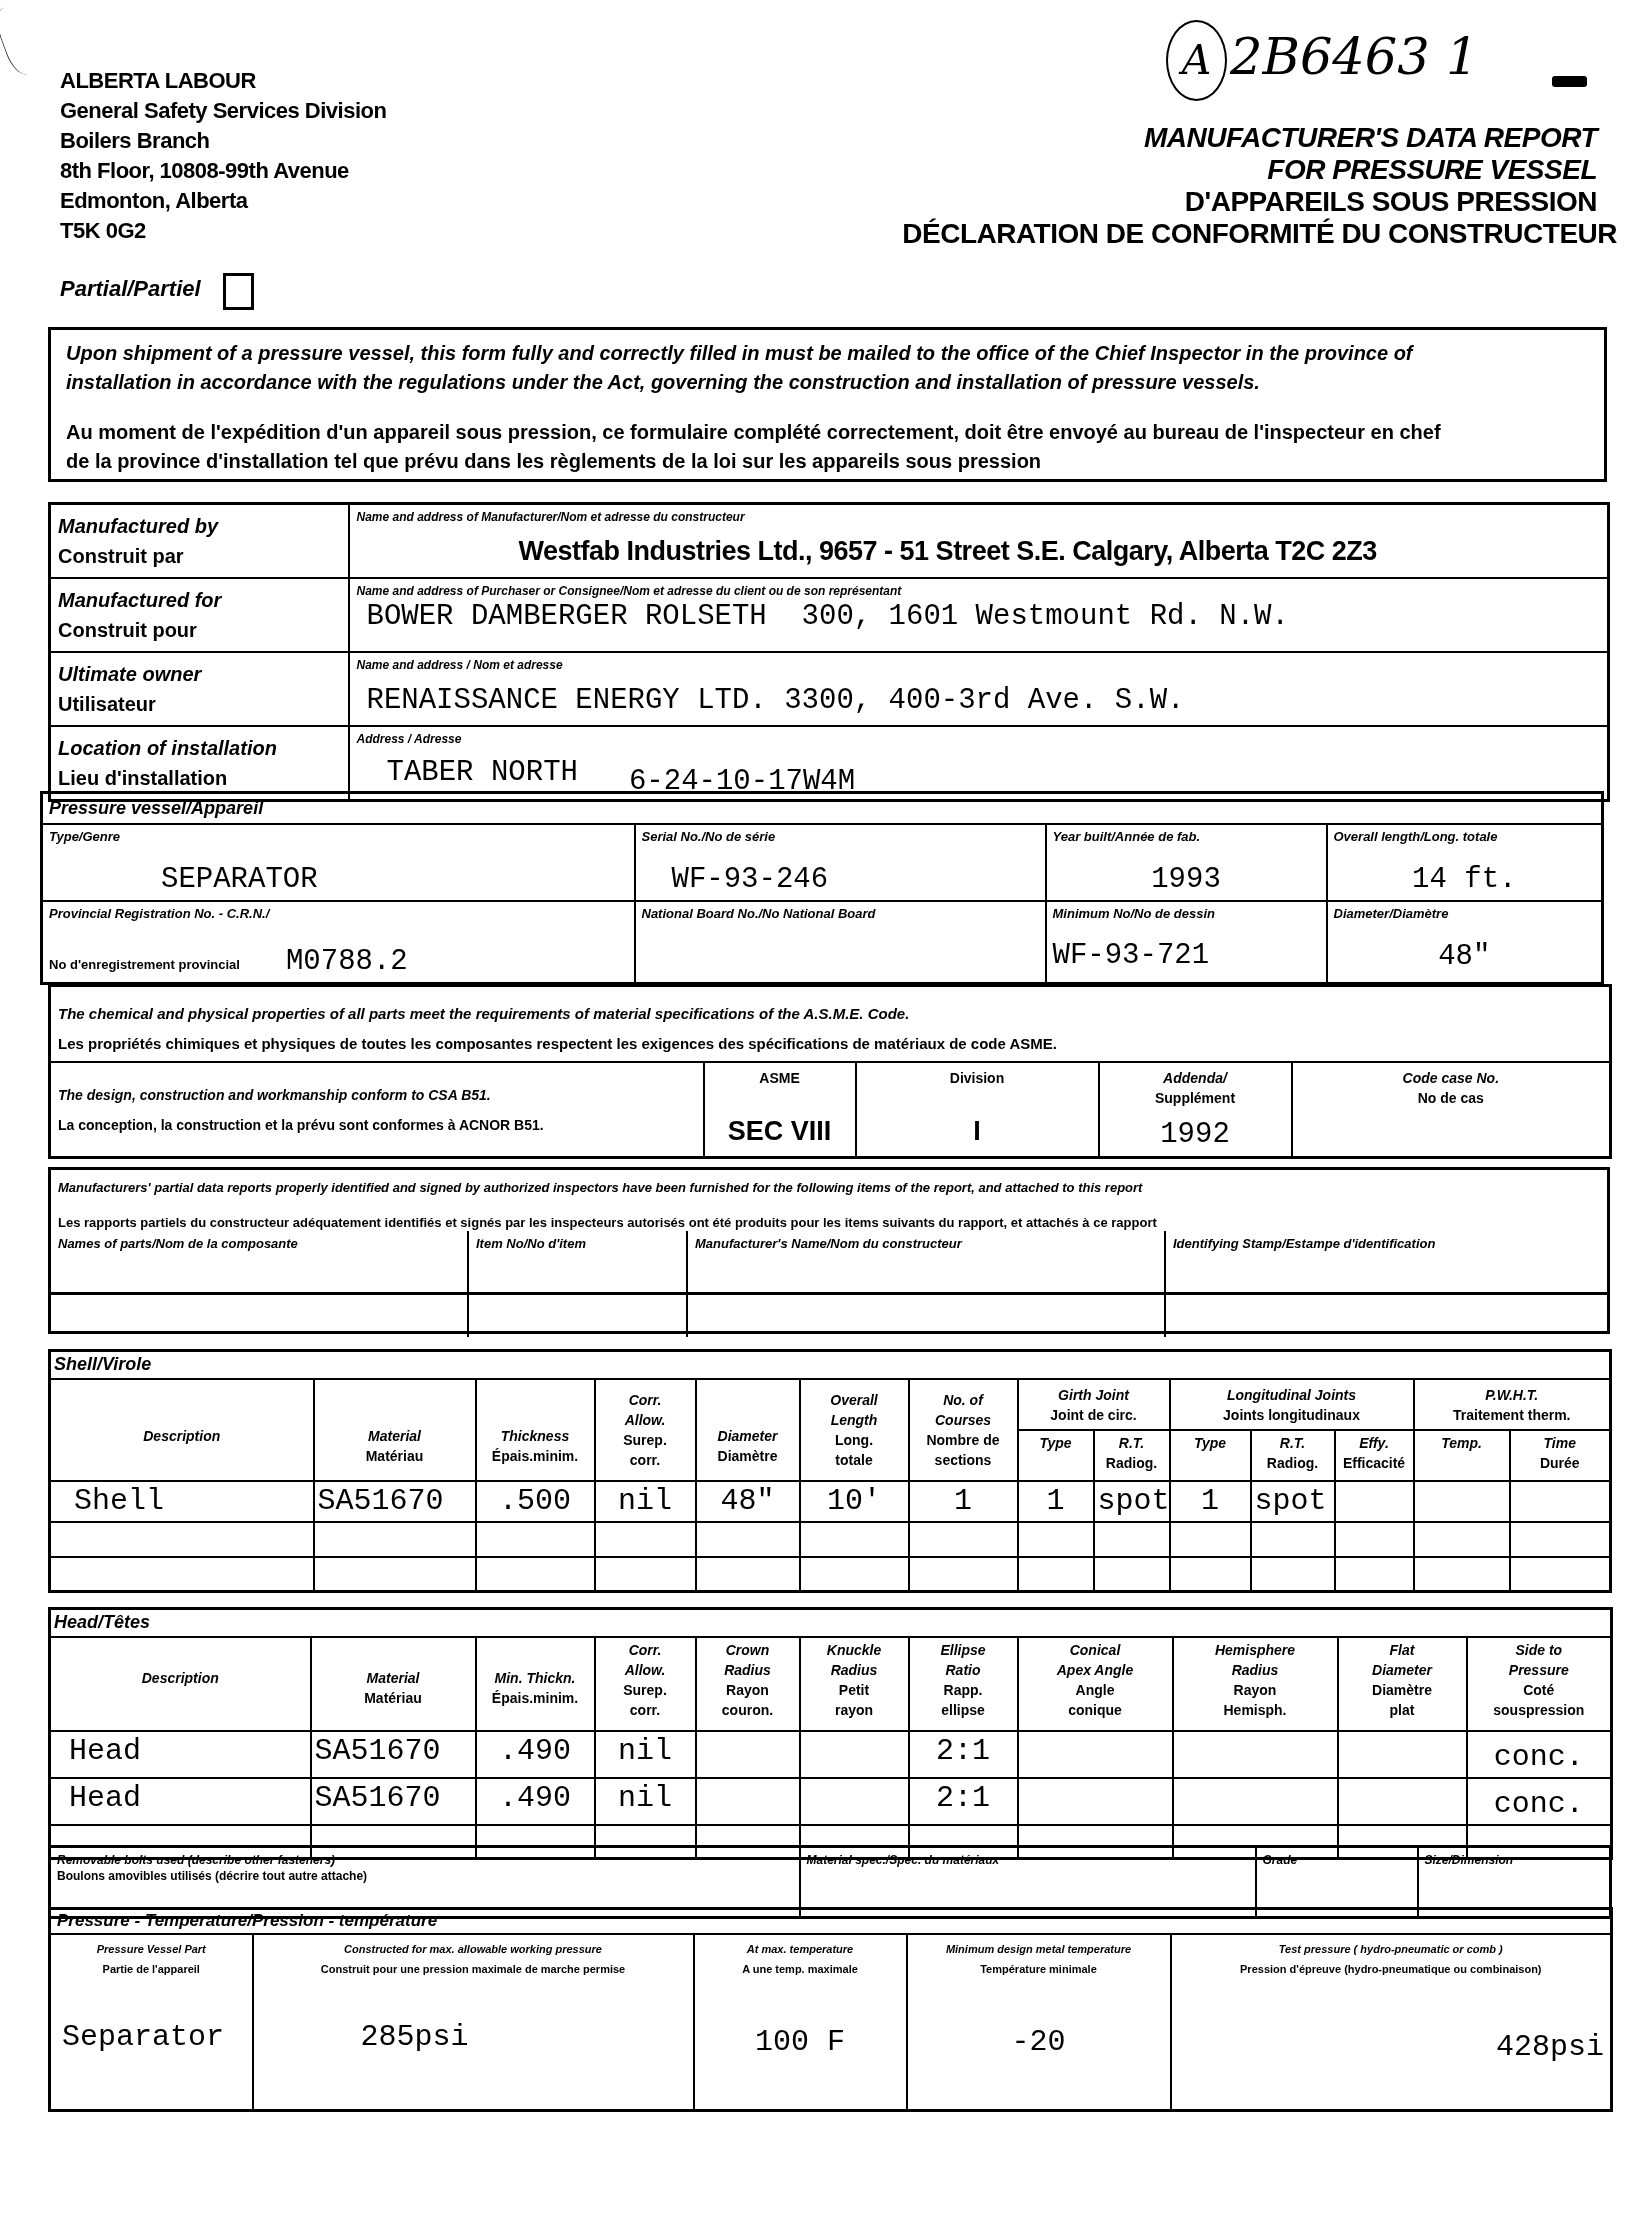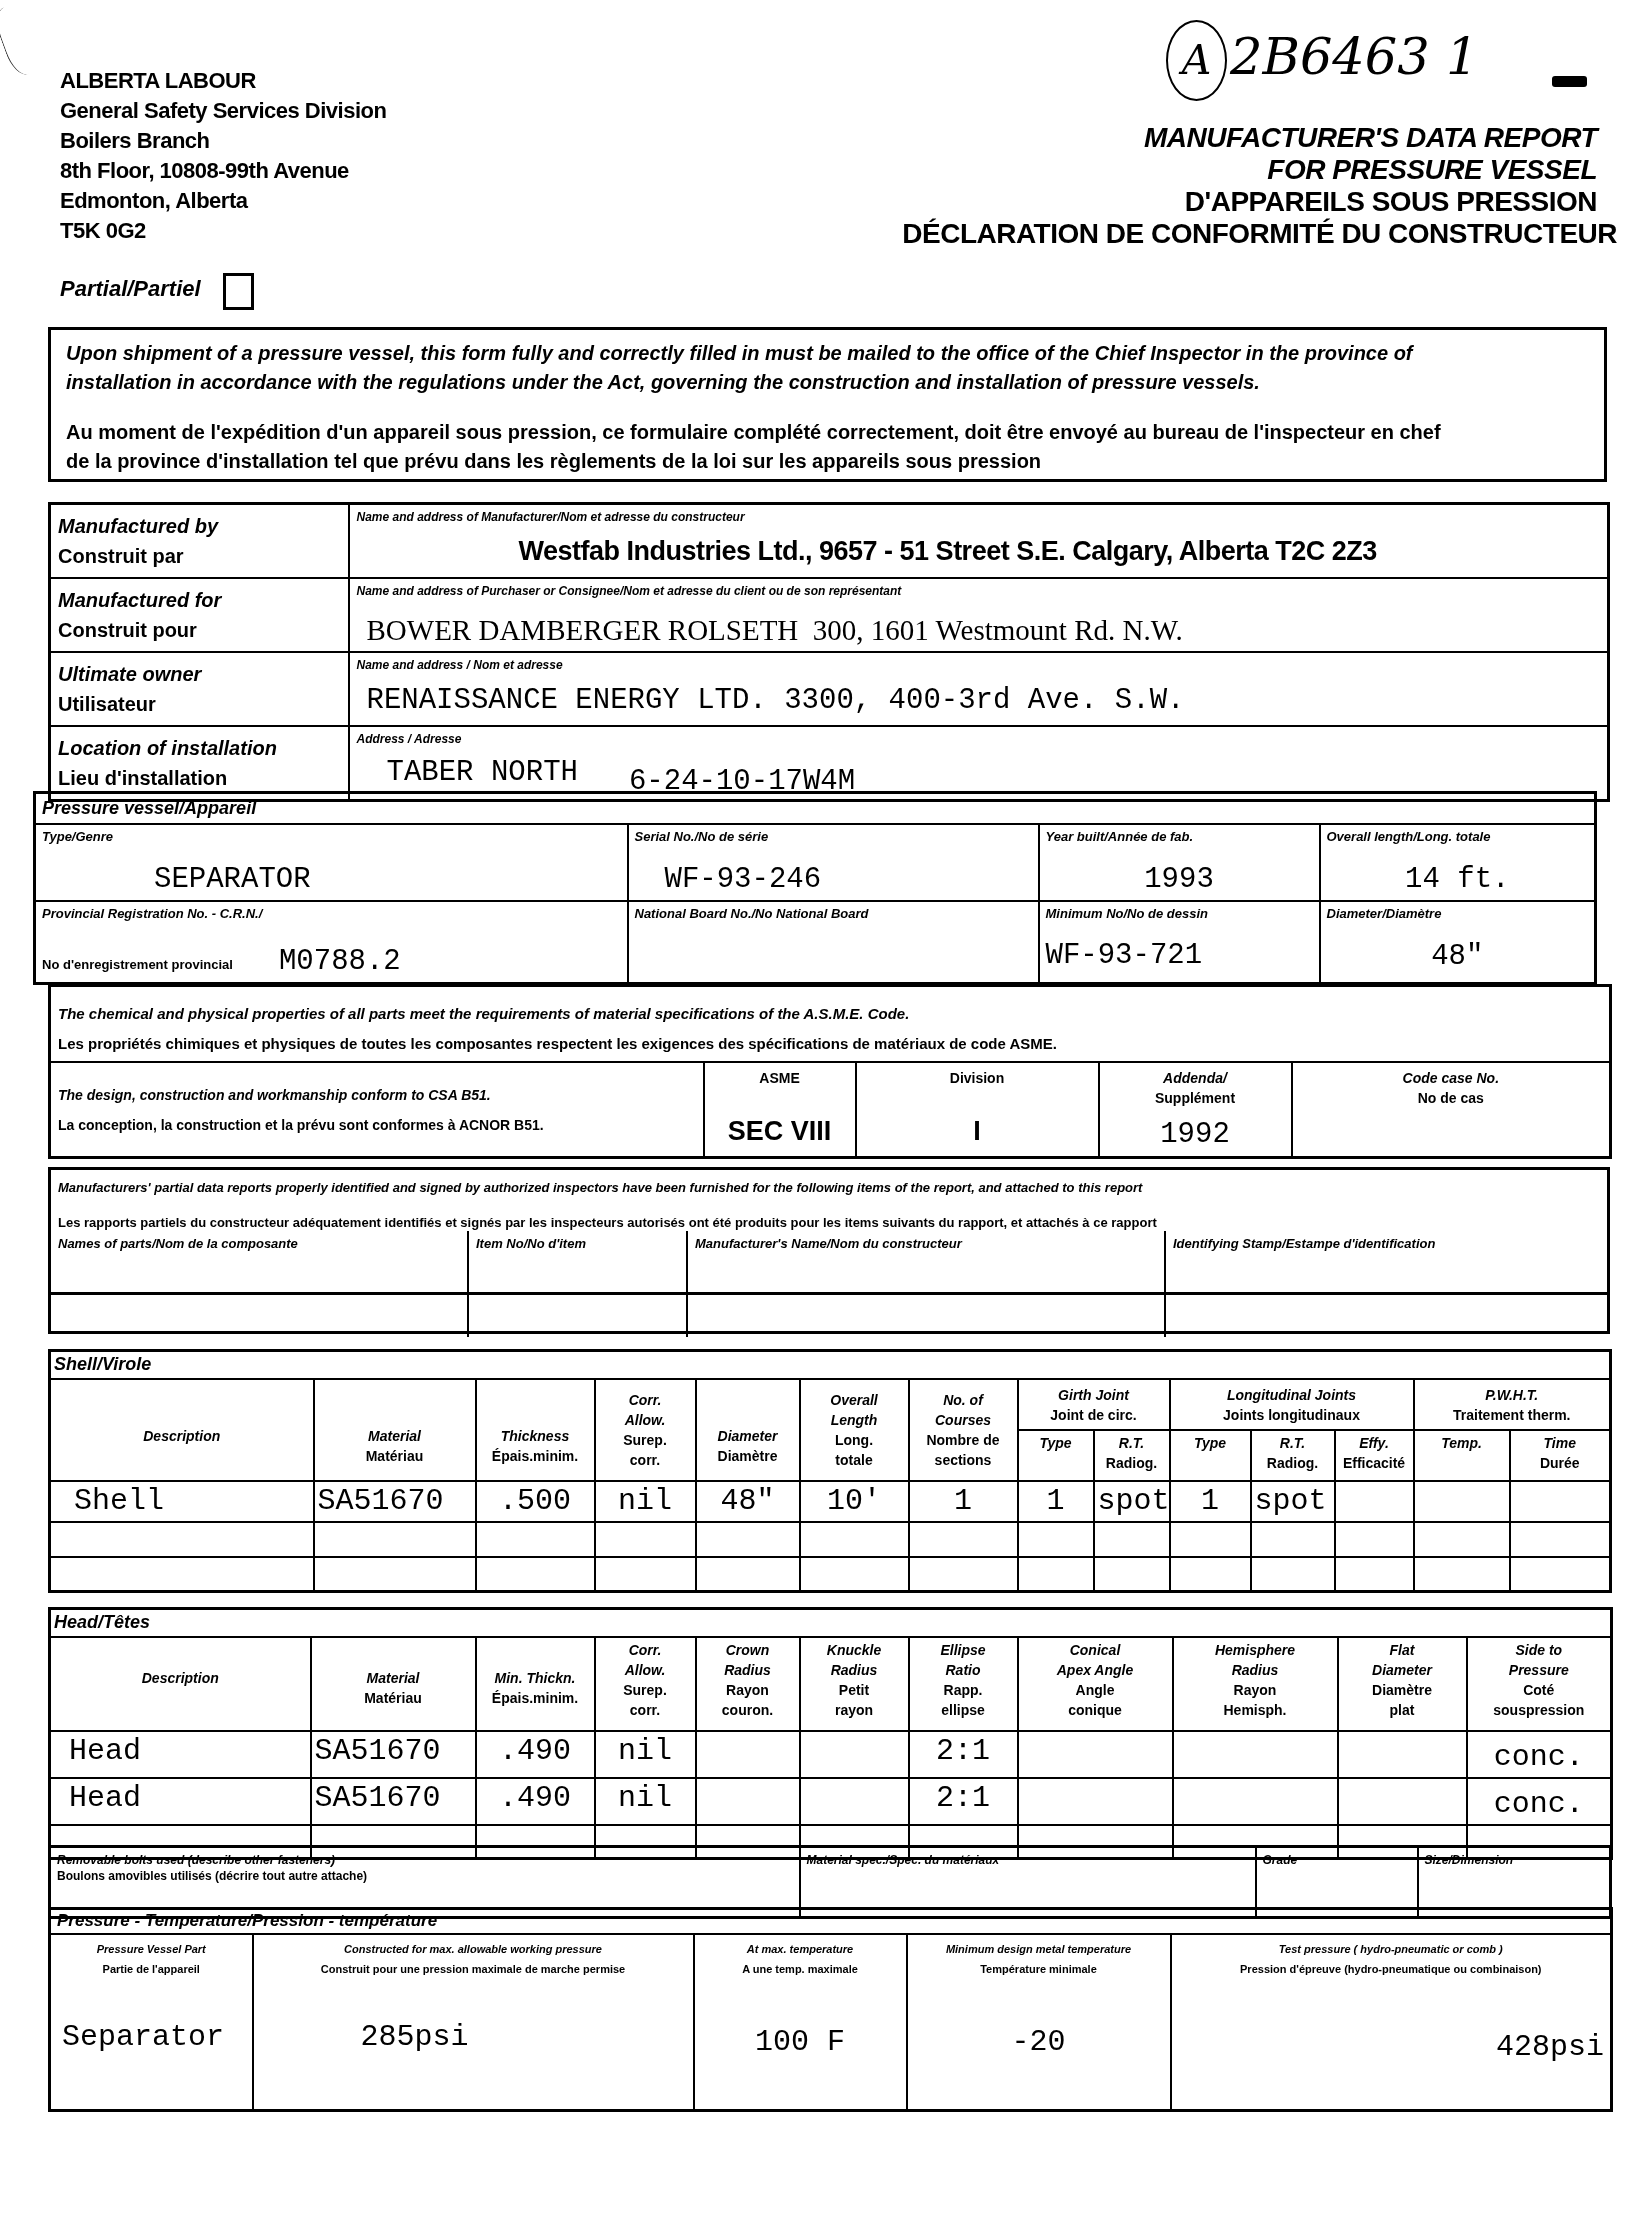--- a/index.html
+++ b/index.html
@@ -36,21 +36,21 @@
   .sec-title { font-size: 18px; font-weight: bold; font-style: italic; padding: 2px 6px; }
 
   
   #parties { left: 48px; top: 502px; width: 1562px; }
   #parties td.k { width: 299px; padding: 6px 7px; font-size: 20px; font-weight: bold; line-height: 30px; }
   #parties td.k .en { font-style: italic; }
   #parties td.v { padding: 4px 7px; position: relative; height: 66px; }
   #parties td.v .lbl { font-size: 12px; }
 
   
-  #vessel { left: 33px; top: 791px; width: 1562px; }
+  #vessel { left: 40px; top: 791px; width: 1562px; }
   #vessel td { height: 72px; padding: 4px 6px; position: relative; }
   #vessel td.hdr { height: 28px; }
 
   
   #asme { left: 48px; top: 984px; width: 1562px; }
   #asme td { padding: 5px 7px; }
 
   
   #shell { left: 48px; top: 1349px; width: 1562px; }
   #shell td { padding: 2px 3px; }
@@ -113,21 +113,21 @@
       <div class="b" style="font-size:27px;margin-top:11px;padding-left:162px;white-space:nowrap;letter-spacing:-0.5px;">Westfab Industries Ltd., 9657 - 51 Street S.E. Calgary, Alberta T2C 2Z3</div>
         </td>
   </tr>
   <tr>
     <td class="k">
           <div class="en">Manufactured for</div>
           <div>Construit pour</div>
         </td>
     <td class="v">
           <div class="lbl">Name and address of Purchaser or Consignee/Nom et adresse du client ou de son représentant</div>
-      <div class="val" style="margin-top:15px;padding-left:10px;white-space:pre;font-family:Liberation Serif, serif;">BOWER DAMBERGER ROLSETH  300, 1601 Westmount Rd. N.W.</div>
+      <div class="val" style="margin-top:2px;padding-left:10px;white-space:pre;">BOWER DAMBERGER ROLSETH  300, 1601 Westmount Rd. N.W.</div>
         </td>
   </tr>
   <tr>
     <td class="k">
           <div class="en">Ultimate owner</div>
           <div>Utilisateur</div>
         </td>
     <td class="v">
           <div class="lbl">Name and address / Nom et adresse</div>
       <div class="val" style="margin-top:12px;padding-left:10px;white-space:pre;">RENAISSANCE ENERGY LTD. 3300, 400-3rd Ave. S.W.</div>

